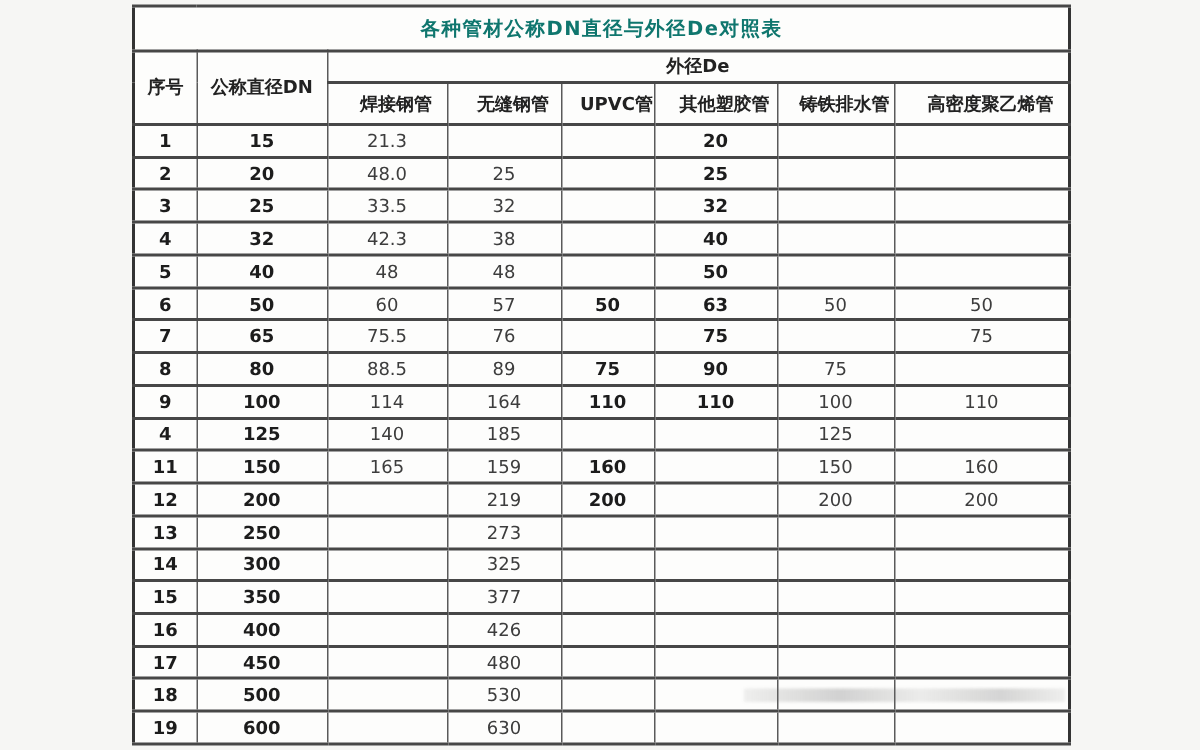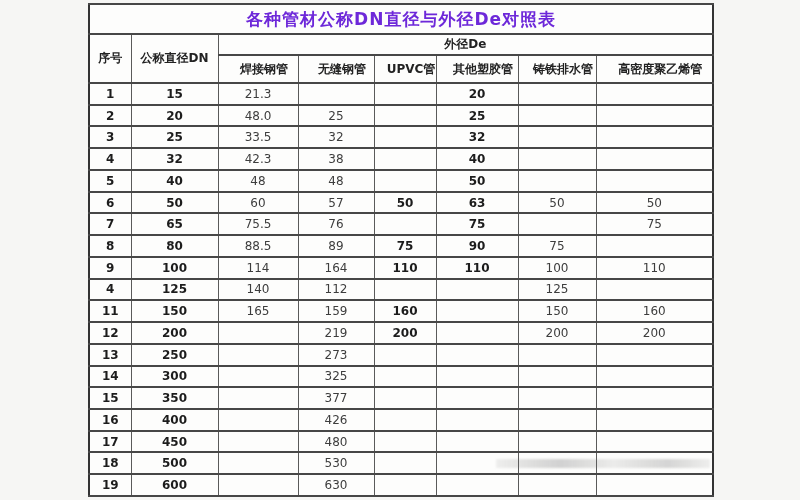--- a/index.html
+++ b/index.html
@@ -28,23 +28,23 @@
     border-bottom: 2px solid #474747;
     padding: 0;
     text-align: center;
     vertical-align: middle;
     white-space: nowrap;
     overflow: hidden;
   }
   table.dn-table { border: 2px solid #333; }
   tr.title-row th {
     height: 28px;
-    font-size: 17px;
+    font-size: 13px;
     font-weight: bold;
-    color: #6d28d9;
+    color: #0f766e;
     letter-spacing: 1px;
   }
   tr.head1 th, tr.head2 th {
     font-size: 12px;
     font-weight: bold;
     color: #222;
   }
   tr.head1 th.group { height: 19px; }
   tr.head2 th { height: 26px; padding-left: 12px; }
   tbody td {
@@ -191,21 +191,21 @@
           <td class="">164</td>
           <td class="b">110</td>
           <td class="b">110</td>
           <td class="">100</td>
           <td class="">110</td>
         </tr>
         <tr>
           <td class="b">4</td>
           <td class="b">125</td>
           <td class="">140</td>
-          <td class="">112</td>
+          <td class="">185</td>
           <td class="b"></td>
           <td class="b"></td>
           <td class="">125</td>
           <td class=""></td>
         </tr>
         <tr>
           <td class="b">11</td>
           <td class="b">150</td>
           <td class="">165</td>
           <td class="">159</td>

